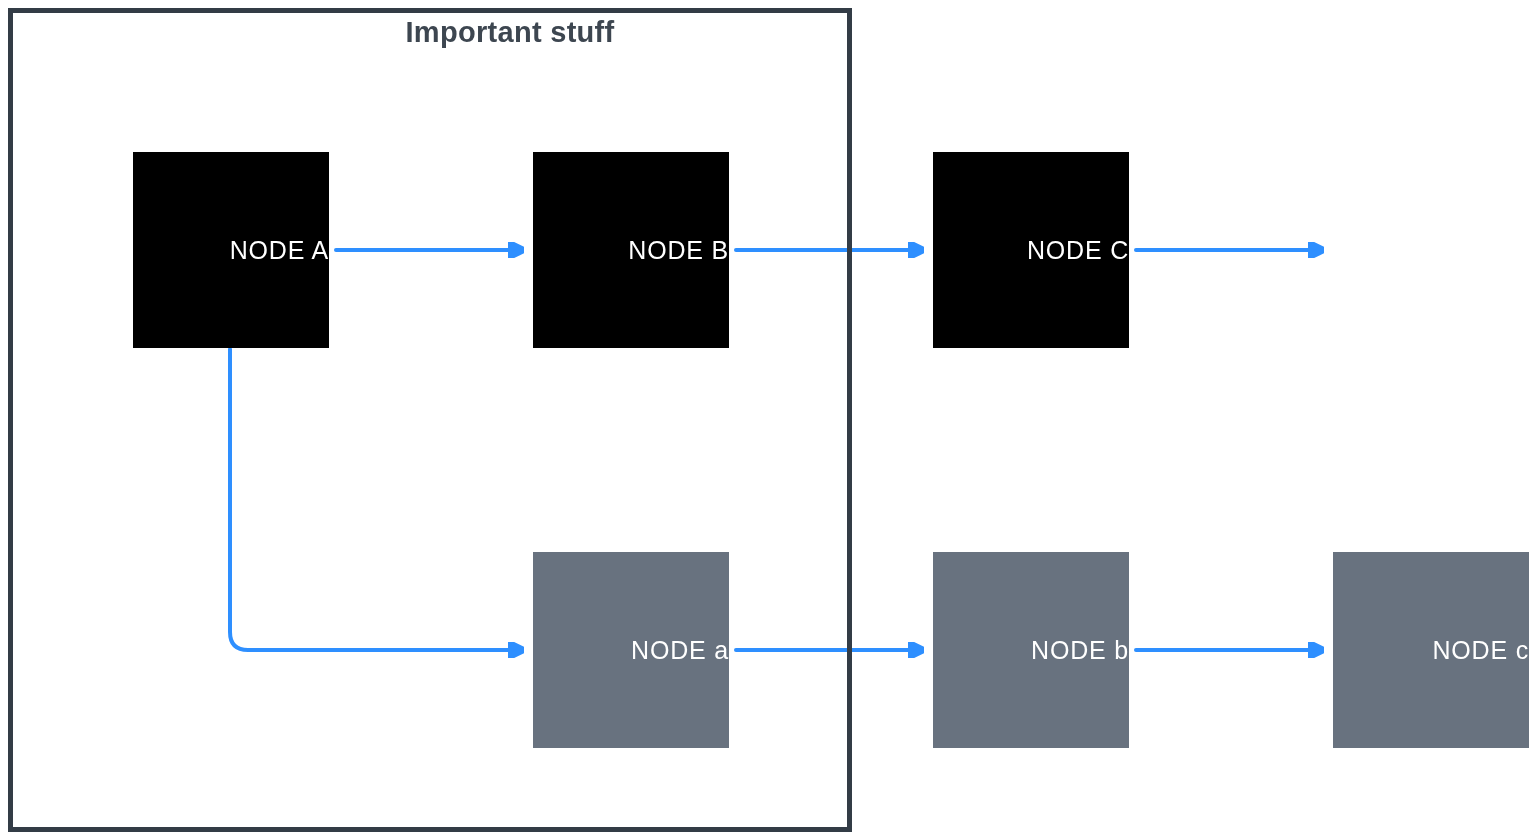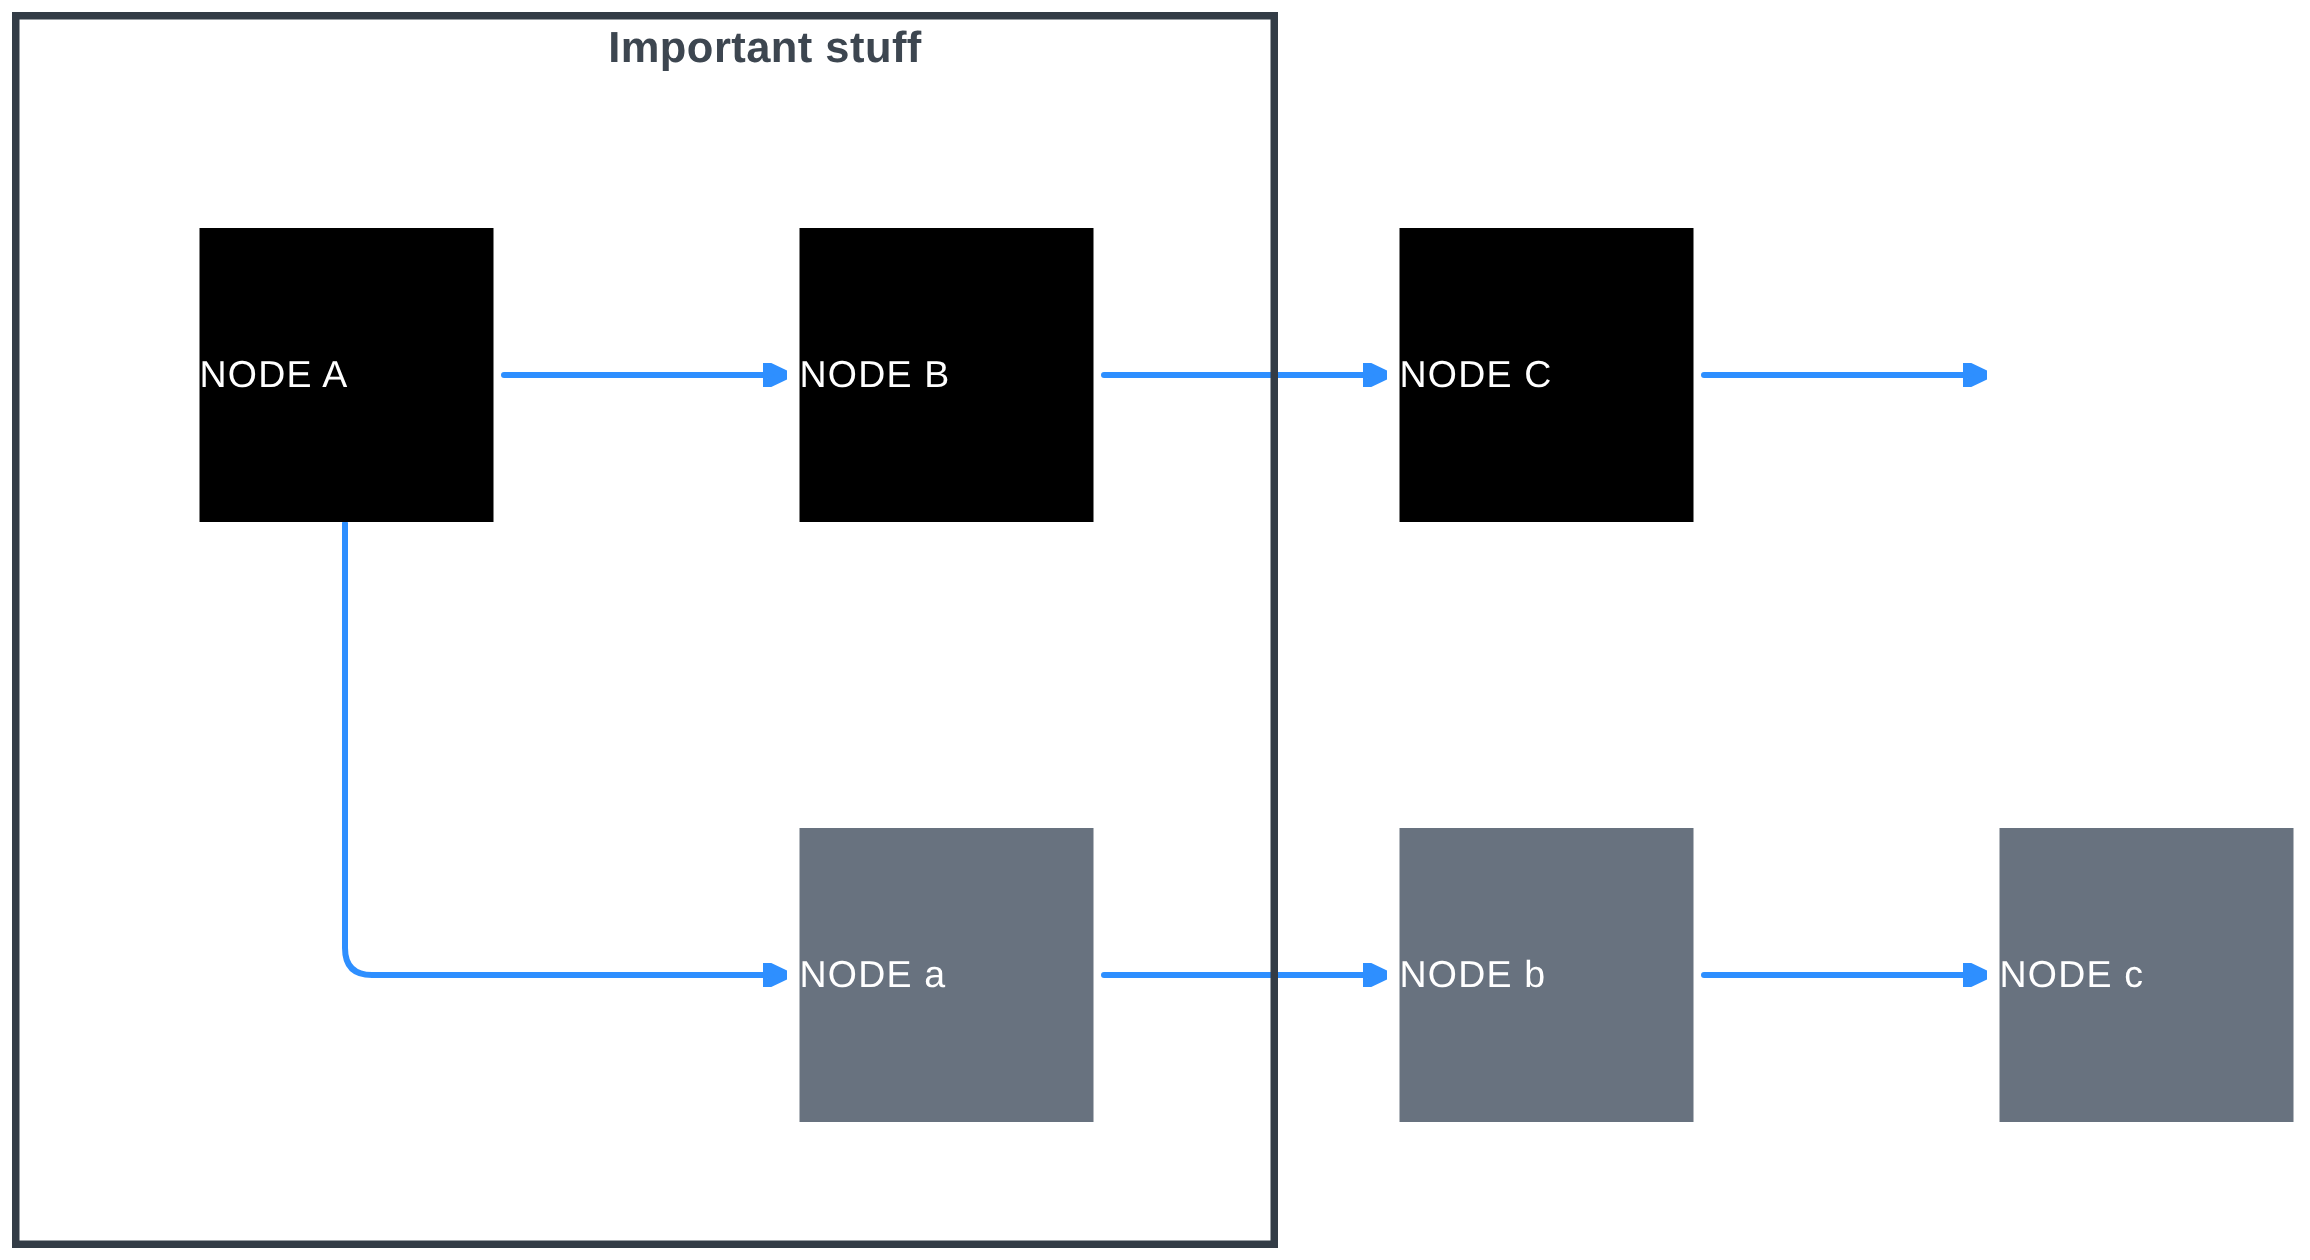--- a/index.html
+++ b/index.html
@@ -44,21 +44,21 @@
     stroke-width:4;
     stroke-linecap:round;
     stroke-linejoin:round;
   }
   
   .node{
     position:absolute;
     width:196px;height:196px;
     display:flex;
     align-items:center;
-    justify-content:flex-start;
+    justify-content:flex-end;
     z-index:3;
     color:var(--node-text,#ffffff);
     font-size:25px;
     letter-spacing:0.8px;
     white-space:nowrap;
   }
   .node--primary{background:var(--primary-node,#000000);}
   .node--secondary{background:var(--secondary-node,#68727f);}
   .row-top{top:152px;}
   .row-bottom{top:552px;}

